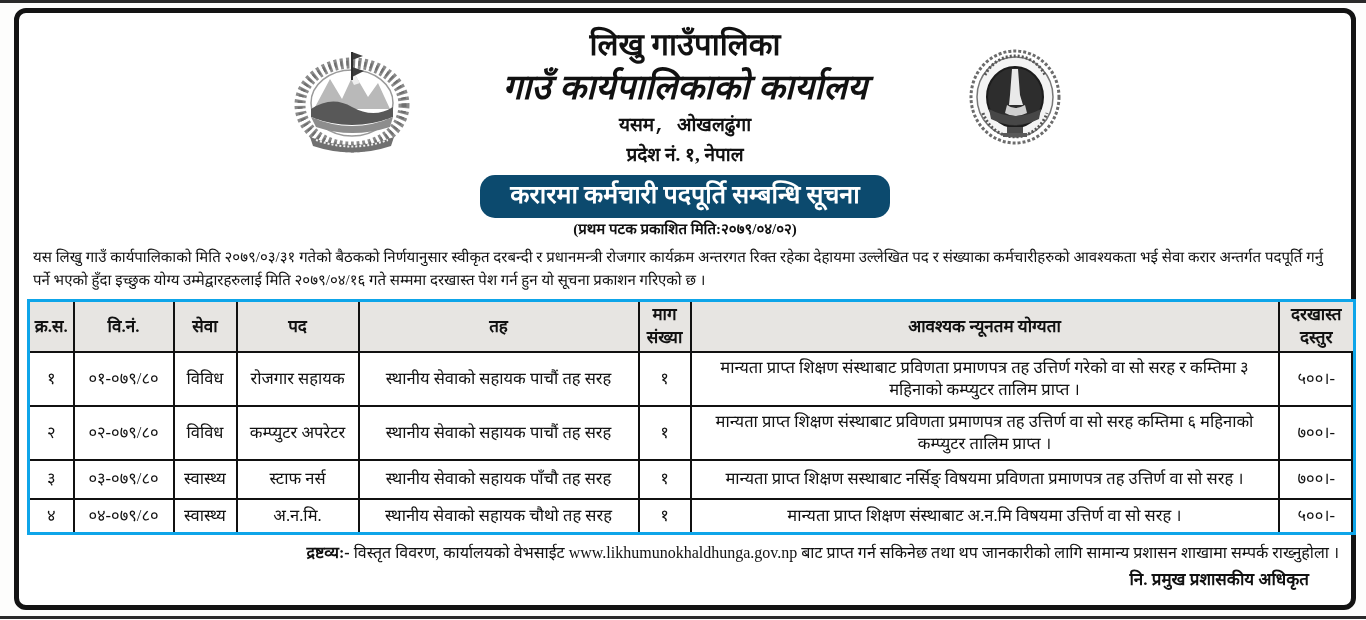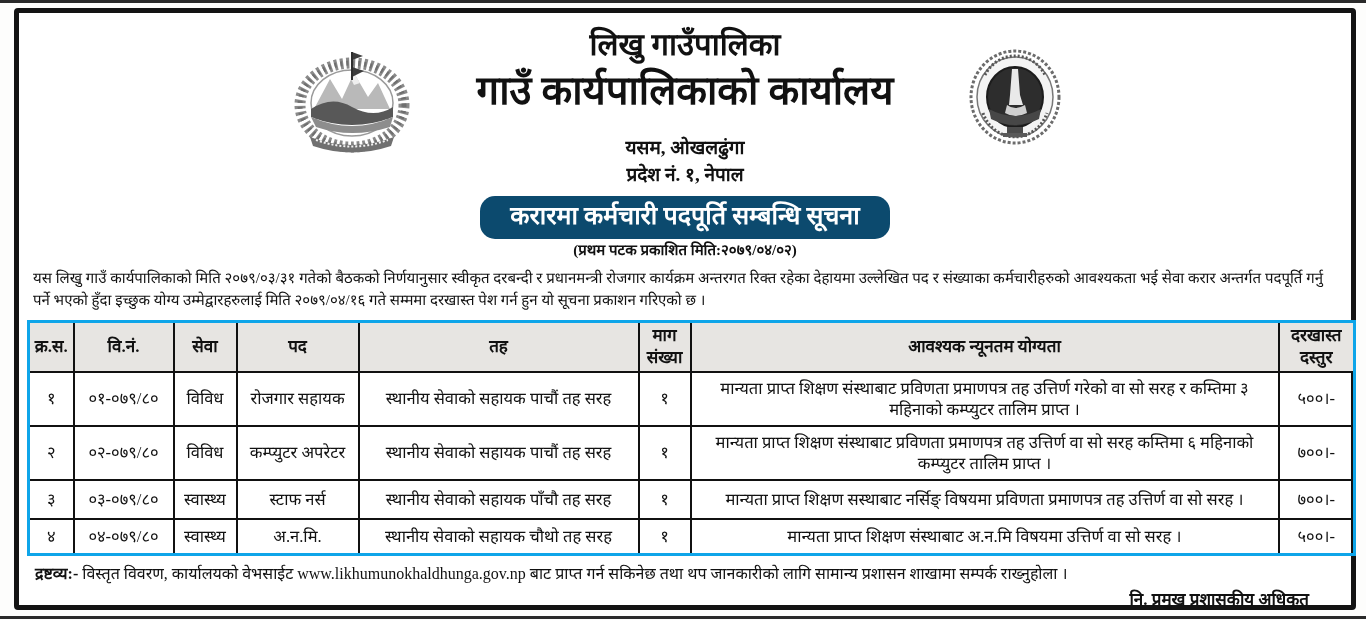--- a/index.html
+++ b/index.html
@@ -4,31 +4,31 @@
 <style>
   * { margin:0; padding:0; box-sizing:border-box; }
   html,body { width:1366px; height:620px; background:#fdfdfc; overflow:hidden; }
   body { font-family:"Liberation Serif","DejaVu Serif",serif; color:#111; }
 
   .top-rule { position:absolute; left:0; top:0; width:1366px; height:3px; background:#2a2a2a; }
   .bottom-rule { position:absolute; left:0; top:616px; width:1366px; height:3px; background:#2a2a2a; }
 
   .sheet {
     position:absolute; left:14px; top:8px; width:1342px; height:602px;
-    background:#ffffff; border:5px solid #131313; border-radius:4px;
+    background:#ffffff; border:5px solid #131313; border-radius:12px;
     padding:12px 8px 6px 8px;
   }
 
   .logo-left { position:absolute; left:272px; top:30px; width:122px; height:112px; }
   .logo-right { position:absolute; left:946px; top:34px; width:100px; height:106px; }
 
   .masthead { text-align:center; }
   .title-1 { font-size:31px; font-weight:700; line-height:1.28; }
-  .title-2 { font-size:40px; font-weight:700; line-height:1.3; }
-  .addr    { font-size:19px; font-weight:700; line-height:1.35; margin-top:18px; }
+  .title-2 { font-size:35px; font-weight:700; line-height:1.3;font-style:italic; }
+  .addr    { font-size:19px; font-weight:700; line-height:1.35; margin-top:4px;font-family:Liberation Mono, monospace; }
   .prov    { font-size:19px; font-weight:700; line-height:1.35; margin-top:2px; }
 
   .banner-wrap { text-align:center; margin-top:8px; }
   .banner {
     display:inline-block; background:#0c4a6e; color:#ffffff;
     font-size:25px; font-weight:700; padding:5px 30px 8px 30px;
     border-radius:15px; line-height:1.2;
   }
   .published { text-align:center; font-size:15px; font-weight:700; margin-top:0; }
 
@@ -49,21 +49,21 @@
   table.vacancy th { background:#e7e5e2; font-weight:700; font-size:17px; }
   tr.hrow  { height:48px; }
   tr.r-tall { height:54px; }
   tr.r-short { height:39px; }
   tr.r-shorter { height:35px; }
 
   .c1 { width:45px; }  .c2 { width:100px; } .c3 { width:63px; }
   .c4 { width:122px; } .c5 { width:280px; } .c6 { width:52px; }
   .c7 { width:588px; } .c8 { width:76px; }
 
-  .foot-note { margin:7px 4px 0 8px; font-size:16px; line-height:1.35; }
+  .foot-note { margin:7px 4px 0 8px; font-size:16px; line-height:1.35;text-align:right; }
   .foot-note .lbl { font-weight:700; }
   .signature { text-align:right; font-size:17px; font-weight:700; margin:3px 34px 0 0; }
 </style>
 </head>
 <body>
 
 <div class="top-rule"></div>
 <div class="bottom-rule"></div>
 
 <div class="sheet">

